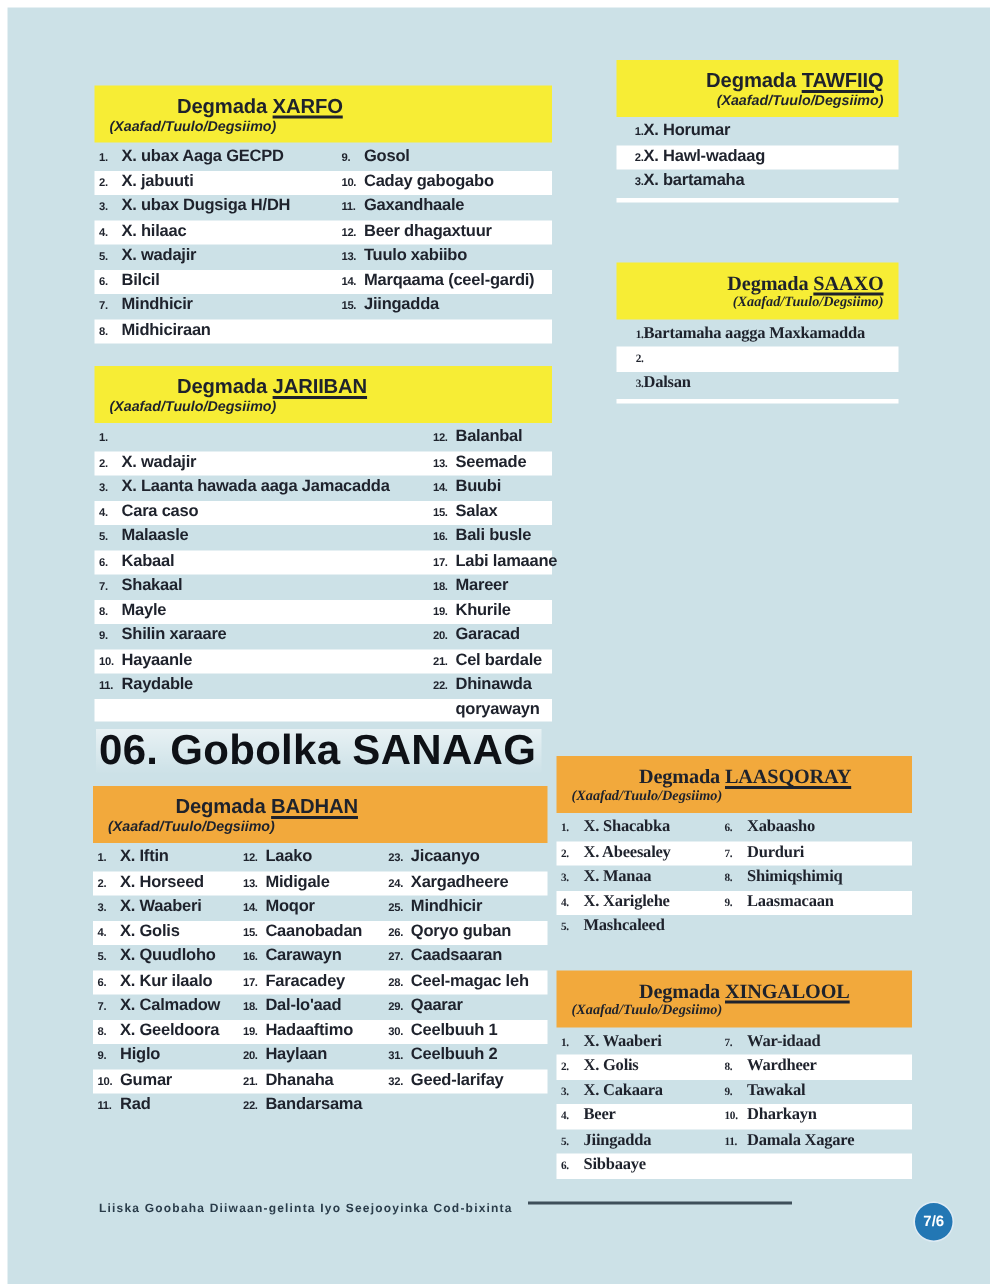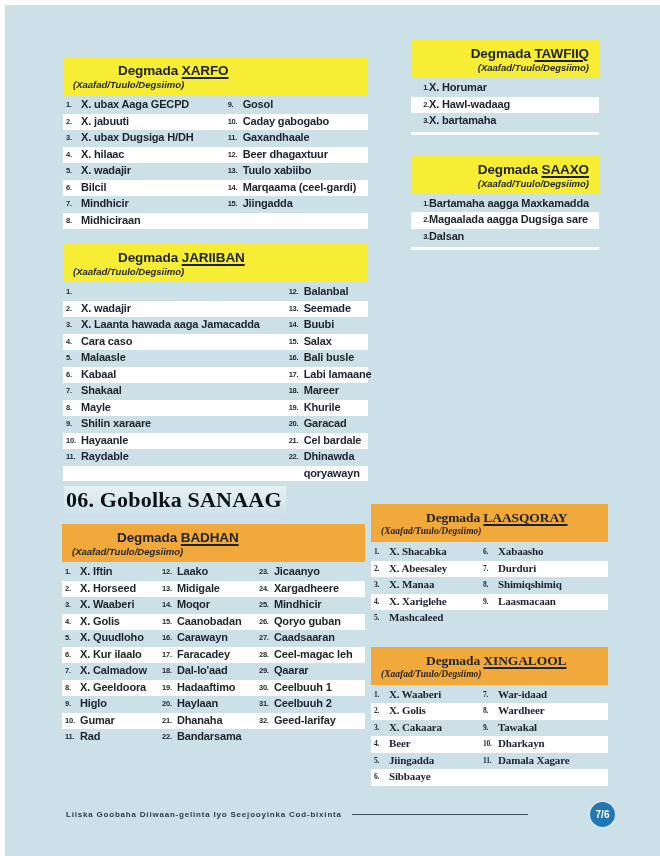--- a/index.html
+++ b/index.html
@@ -13,21 +13,21 @@
   .frame-top{position:absolute;left:0;top:0;right:0;height:5px;background:#fff;}
   .frame-left{position:absolute;left:0;top:0;bottom:0;width:5px;background:#fff;}
 
   .col{position:absolute;}
   #col-tl{left:63px;top:57px;width:305px;}
   #col-tr{left:411px;top:40px;width:188px;text-align:right;}
   #col-bl{left:62px;top:524px;width:303px;}
   #col-br{left:371px;top:504px;width:237px;font-family:Liberation Serif, serif;}
 
   #jariiban{margin-top:15px;}
-  #saaxo{margin-top:21px;}
+  #saaxo{margin-top:40px;font-family:Liberation Serif, serif;}
   #xingalool{margin-top:20px;}
 
   .block{color:var(--text,#1e222c);}
   .bh{padding:6px 10px 5px 10px;box-sizing:border-box;min-height:34px;}
   .theme-yellow .bh{background:var(--yellow,#f7ed35);}
   .theme-orange .bh{background:var(--orange,#f2a93c);}
   .bt{font-size:13.5px;font-weight:700;letter-spacing:-0.1px;line-height:15px;padding-left:45px;}
   .bt-name{text-decoration:underline;text-decoration-thickness:1.8px;text-underline-offset:2px;}
   .bs{font-size:9.5px;font-weight:700;font-style:italic;line-height:11px;margin-top:1px;}
 
@@ -39,27 +39,27 @@
   #tawfiiq .row,#saaxo .row{grid-template-columns:100%;}
   #badhan .row{grid-template-columns:32% 32% 36%;}
   #laasqoray .row,#xingalool .row{grid-template-columns:46% 54%;}
   .cell{display:flex;padding-left:3px;overflow:visible;}
   .n{flex:0 0 15px;font-size:7.5px;font-weight:700;line-height:16.5px;letter-spacing:-0.2px;}
   .t{font-size:11px;font-weight:700;line-height:15.5px;letter-spacing:-0.15px;white-space:nowrap;}
   .endline{height:3px;background:#fff;margin-top:2px;}
 
   .section-title{
     position:absolute;left:64px;top:486px;margin:0;
-    font-family:Liberation Serif, serif;font-size:22px;font-weight:700;
+    font-family:Liberation Sans, sans-serif;font-size:28px;font-weight:700;
     color:#0e1116;letter-spacing:0.2px;line-height:28px;
     background:linear-gradient(to bottom, rgba(255,255,255,0.55), rgba(255,255,255,0));
     padding:0 4px 2px 2px;display:inline-block;
   }
 
-  .footer{position:absolute;left:66px;right:44px;top:801px;height:27px;display:flex;align-items:center;}
+  .footer{position:absolute;left:66px;right:24px;top:801px;height:27px;display:flex;}
   .ftext{font-size:8px;font-weight:700;letter-spacing:0.1em;color:var(--footer_text,#2a3c4a);}
   .fline{flex:0 0 176px;height:1.5px;background:var(--rule,#3e4f5a);margin-left:10px;}
   .fbadge{
     margin-left:auto;width:27px;height:27px;border-radius:50%;
     background:var(--badge_blue,#2377b4);color:var(--badge_text,#ffffff);
     font-size:10px;font-weight:700;display:flex;align-items:center;justify-content:center;
     border:1.5px solid rgba(255,255,255,0.85);box-sizing:border-box;
   }
 </style>
 </head>
@@ -323,21 +323,20 @@
       <div class="bl">
           <div class="row">
             <div class="cell">
               <span class="n">1.</span>
               <span class="t">Bartamaha aagga Maxkamadda</span>
             </div>
           </div>
           <div class="row even">
             <div class="cell">
               <span class="n">2.</span>
-              <span class="t">Magaalada aagga Dugsiga sare</span>
             </div>
           </div>
           <div class="row">
             <div class="cell">
               <span class="n">3.</span>
               <span class="t">Dalsan</span>
             </div>
           </div>
           <div class="endline"></div>
         </div>

